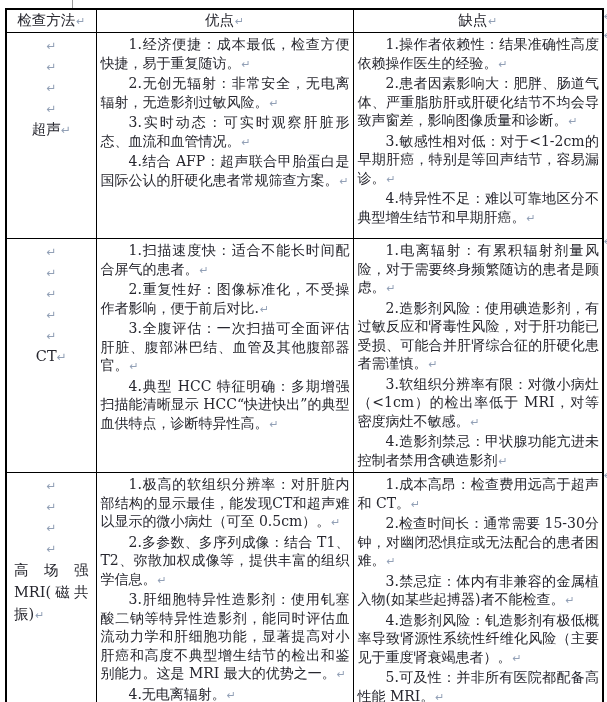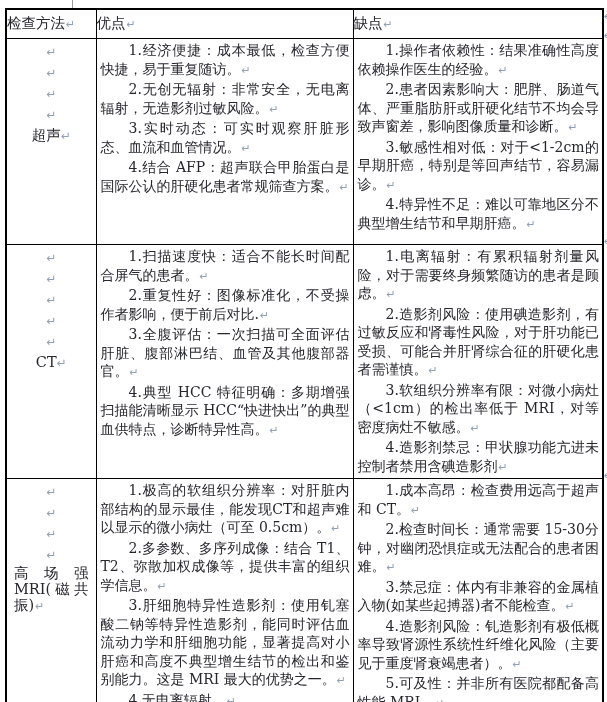--- a/index.html
+++ b/index.html
@@ -12,25 +12,25 @@
   .eor{position:absolute;left:603px;width:12px;height:12px;line-height:12px;}
   table.cmp{
     position:absolute;left:5px;top:8px;width:597px;
     border-collapse:collapse;table-layout:fixed;
     border:2px solid #000;
   }
   col.c1{width:90px;} col.c2{width:257px;} col.c3{width:250px;}
   th,td{border:1px solid #000;vertical-align:top;padding:0;font-weight:normal;}
   tr.hdr{height:19px;}
   tr.r1{height:206px;} tr.r2{height:234px;} tr.r3{height:231px;}
-  th{font-size:14.5px;line-height:26px;text-align:left;}
+  th{font-size:14.5px;line-height:20px;text-align:center;}
   td.method{ text-align:center;font-size:14.5px;padding-top:2px;}
   td.body-cell{padding:2px 3px 0 4px;margin-top:44px;}
   .blank{height:21px;line-height:21px;text-align:center;}
-  .mlabel{line-height:16px;text-align:justify;text-justify:inter-character;padding:0 7px;}
+  .mlabel{line-height:22px;text-align:justify;text-justify:inter-character;padding:0 7px;}
   .para{
     margin:0;font-size:14px;line-height:18.5px;
     text-indent:2em;text-align:justify;text-justify:inter-character;
   }
   .pmark{
     color:#92a0b6;font-size:11px;margin-left:1px;
     font-family:"DejaVu Sans","Liberation Sans",sans-serif;
   }
   .blank .pmark{font-size:12px;margin-left:0;}
 </style>

